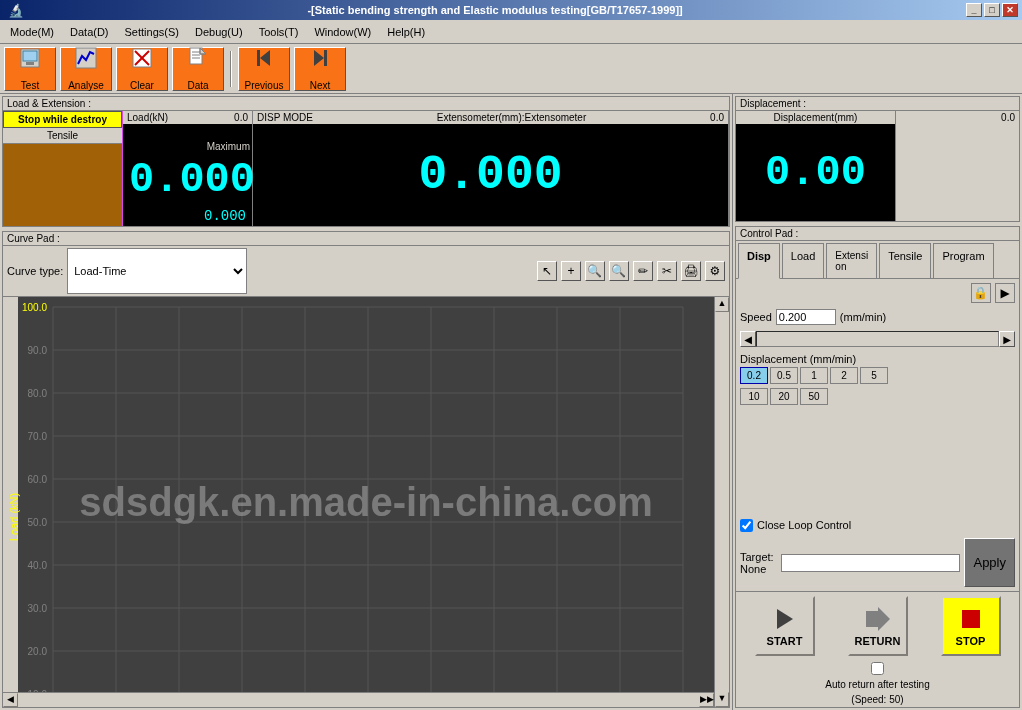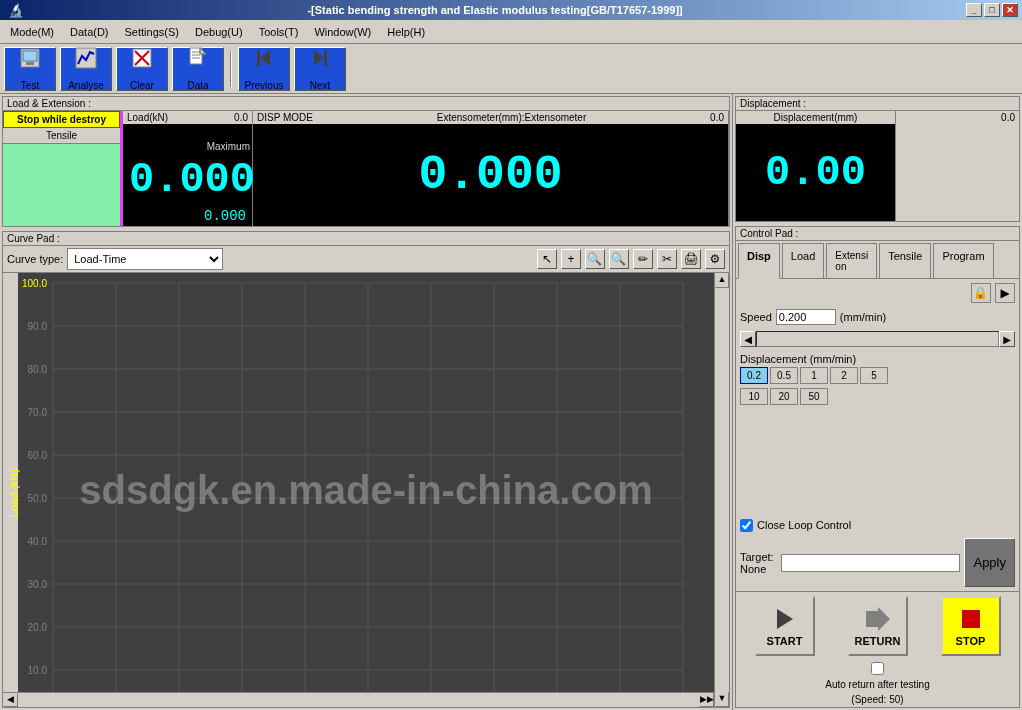--- a/index.html
+++ b/index.html
@@ -56,21 +56,21 @@
       border-bottom: 1px solid #808080;
       gap: 4px;
     }
     .toolbar-btn {
       display: flex;
       flex-direction: column;
       align-items: center;
       justify-content: center;
       width: 52px;
       height: 44px;
-      background: #1d4ed8;
+      background: #f97316;
       border: 1px solid #fff;
       border-right-color: #555;
       border-bottom-color: #555;
       cursor: pointer;
       font-size: 10px;
       gap: 10px;
     }
     .toolbar-icon {
       width: 24px; height: 24px;
       display: flex; align-items: center; justify-content: center;
@@ -104,25 +104,25 @@
       background: #d4d0c8;
     }
     #load-extension-header {
       background: #d4d0c8;
       padding: 1px 4px;
       font-size: 10px;
       border-bottom: 1px solid #808080;
     }
 
     .mode-section {
-      background: #86efac;
+      background: #a16207;
       display: flex;
       flex-direction: column;
       width: 120px;
-      border-right: 3px solid #d946ef;
+      border-right: 1px solid #d946ef;
     }
     .stop-destroy-btn {
       background: #ffff00;
       border: 1px solid #555;
       font-size: 10px;
       font-weight: bold;
       padding: 2px 4px;
       text-align: center;
       cursor: pointer;
     }
@@ -183,25 +183,25 @@
     #curve-toolbar {
       display: flex;
       align-items: center;
       padding: 2px 4px;
       gap: 4px;
       background: #d4d0c8;
       border-bottom: 1px solid #808080;
     }
     #curve-type-label { font-size: 11px; }
     #curve-type-select {
-      width: 156px;
+      width: 180px;
       font-size: 11px;
       background: white;
       border: 1px solid #808080;
-      padding: 3px 2px;
+      padding: 15px 2px;
     }
     .curve-tool-btn {
       width: 20px; height: 20px;
       background: #d4d0c8;
       border: 1px solid #fff;
       border-right-color: #555;
       border-bottom-color: #555;
       cursor: pointer;
       font-size: 12px;
       display: flex; align-items: center; justify-content: center;

